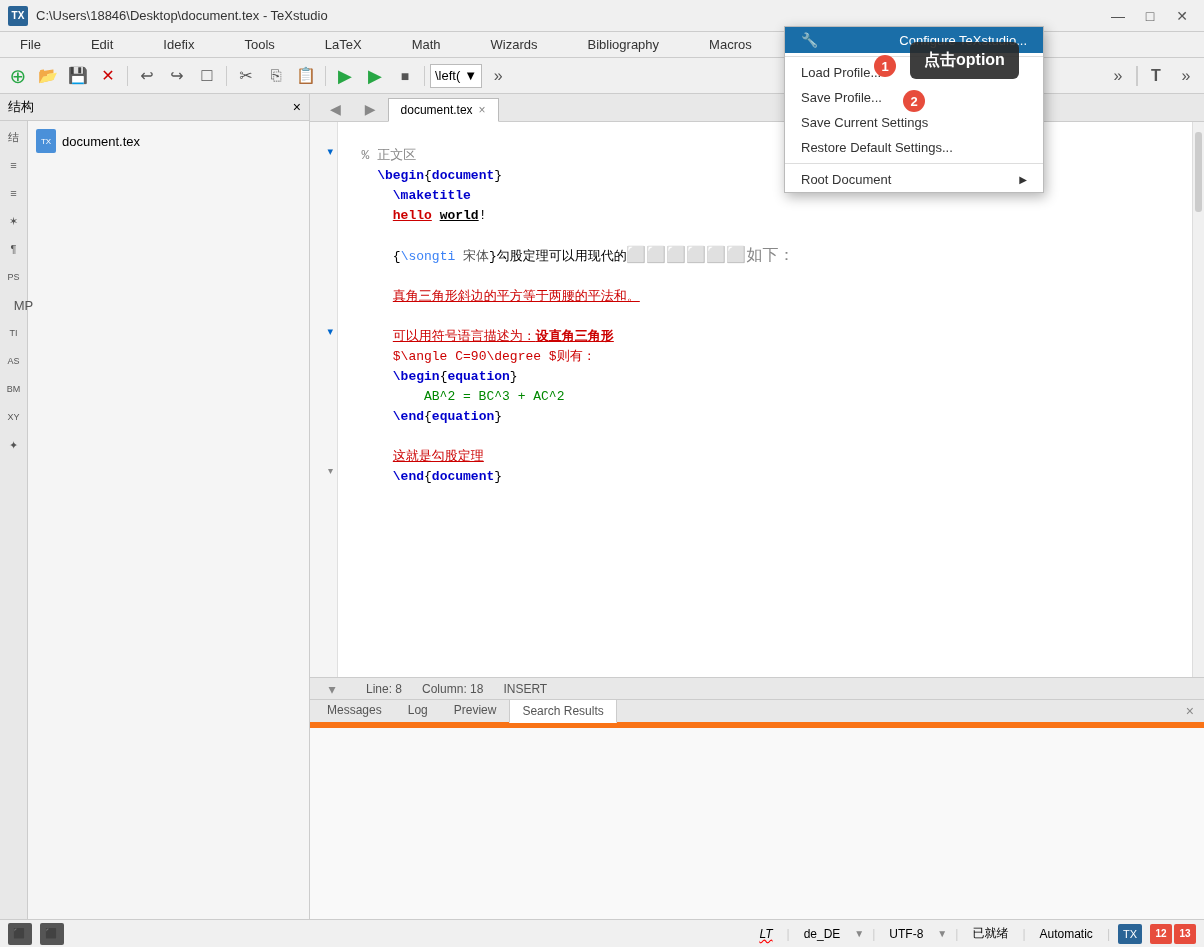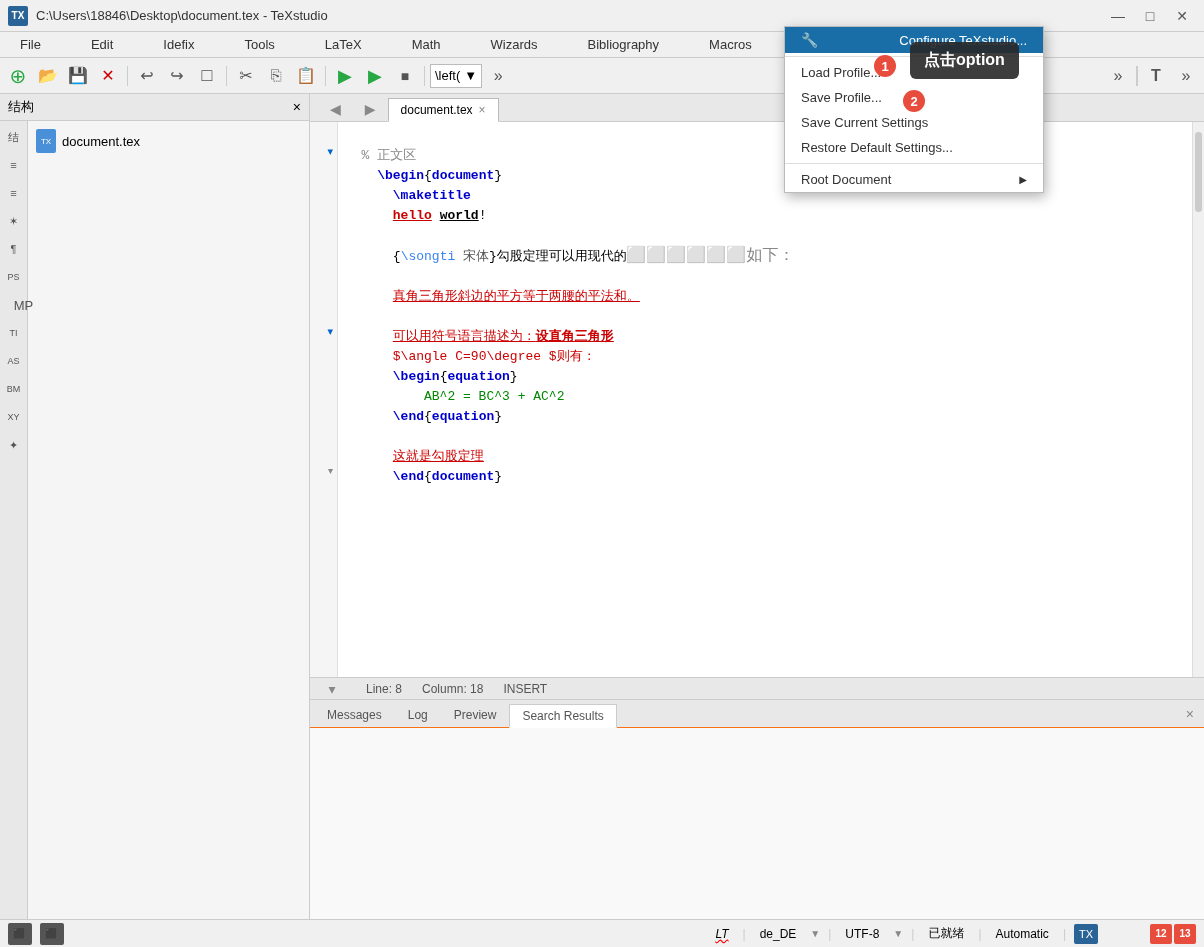--- a/index.html
+++ b/index.html
@@ -197,21 +197,21 @@
     .bottom-panel {
       height: 220px;
       border-top: 1px solid #ccc;
       display: flex;
       flex-direction: column;
       background: white;
     }
     .bottom-tabs {
       display: flex;
       background: #e8e8e8;
-      border-bottom: 1px solid #f97316;
+      border-bottom: 6px solid #f97316;
       height: 28px;
       align-items: flex-end;
       padding-left: 4px;
     }
     .bottom-tab {
       padding: 4px 12px;
       cursor: pointer;
       font-size: 12px;
       color: #555;
       border: 1px solid transparent;
@@ -486,21 +486,21 @@
     <span class="status-sep">|</span>
     <span class="status-item">UTF-8</span>
     <span style="font-size:10px; color:#888;">▼</span>
     <span class="status-sep">|</span>
     <span class="status-item">已就绪</span>
     <span class="status-sep">|</span>
     <span class="status-item">Automatic</span>
     <span class="status-sep">|</span>
     <div style="width:24px;height:20px;background:#2a6496;border-radius:2px;display:flex;align-items:center;justify-content:center;color:white;font-size:11px;cursor:pointer;">TX</div>
     <div style="display:flex;gap:2px;">
-      <div style="width:22px;height:20px;background:#e74c3c;border-radius:2px;display:flex;align-items:center;justify-content:center;color:white;font-size:10px;font-weight:bold;margin-left:44px;">12</div>
+      <div style="width:22px;height:20px;background:#e74c3c;border-radius:2px;display:flex;align-items:center;justify-content:center;color:white;font-size:10px;font-weight:bold;">12</div>
       <div style="width:22px;height:20px;background:#e74c3c;border-radius:2px;display:flex;align-items:center;justify-content:center;color:white;font-size:10px;font-weight:bold;">13</div>
     </div>
   </div>
 
   <div class="context-menu">
     <div class="menu-entry highlighted">
       <span class="icon-left">🔧</span>
       <span>Configure TeXstudio...</span>
     </div>
     <div class="menu-sep"></div>

